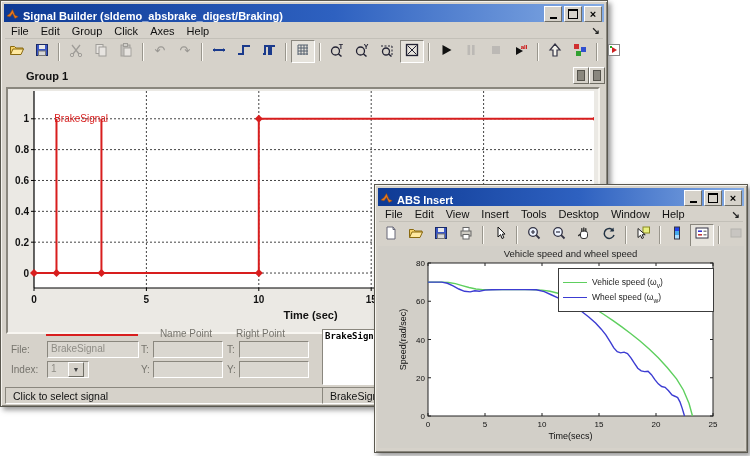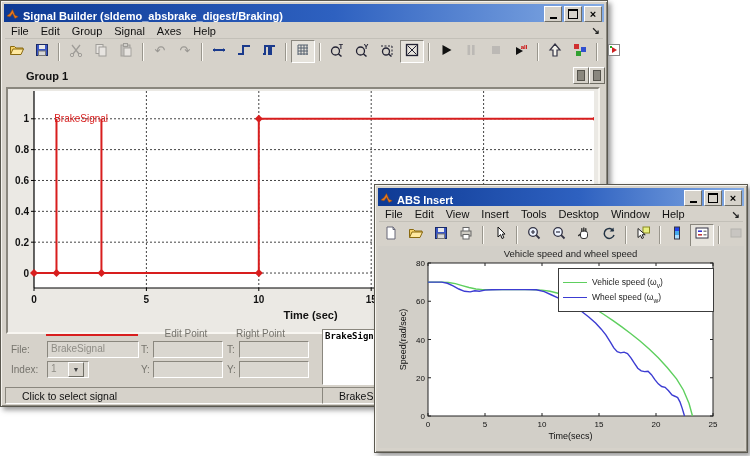--- a/index.html
+++ b/index.html
@@ -34,21 +34,21 @@
   .tabbtn .bar{width:6px;height:9px;background:#8a877e;border:1px solid #55534c}
   .panel{position:absolute;background:#ebe9e4;border:2px solid;border-color:#8a877e #f8f6f1 #f8f6f1 #8a877e}
   .lbl{position:absolute;font-size:10px;color:#76746d;white-space:nowrap}
   .field{position:absolute;background:#dad7d0;border:1px solid;border-color:#8a877e #fff #fff #8a877e;
        font-size:10px;color:#8f8d86;padding:1px 3px;overflow:hidden;white-space:nowrap}
   .combo-arrow{position:absolute;width:14px;background:#d6d2ca;border:1px solid;border-color:#fff #6f6d64 #6f6d64 #fff;
        display:flex;align-items:center;justify-content:center;font-size:7px;color:#444}
   .listbox{position:absolute;background:#fff;border:1px solid;border-color:#8a877e #fff #fff #8a877e;
        font-family:"DejaVu Sans Mono",monospace;font-size:9px;font-weight:bold;color:#000;padding:1px 2px;overflow:hidden}
   .statusseg{position:absolute;height:15px;border:1px solid;border-color:#8a877e #fff #fff #8a877e;
-       font-size:10.5px;color:#111;padding:0 16px;display:flex;align-items:center;overflow:hidden;white-space:nowrap;background:#d6d2ca}
+       font-size:10.5px;color:#111;padding:0 7px;display:flex;align-items:center;overflow:hidden;white-space:nowrap;background:#d6d2ca}
   .redline{position:absolute;height:2px;background:#d81e1e}
   .figure{position:absolute;background:#d2cfc8}
   .legend{position:absolute;background:#fff;border:1px solid #3c3c3c;display:flex;flex-direction:column;justify-content:center;gap:3px;padding:2px 4px}
   .legrow{display:flex;align-items:center;gap:5px;font-size:8.5px;color:#222;white-space:nowrap}
   .legline{width:24px;height:0;border-top:1.5px solid}
   .legrow sub{font-size:6.5px}
   svg text{font-family:"Liberation Sans",sans-serif}
 </style>
 </head>
 <body>
@@ -70,21 +70,21 @@
           </span>
         <span class="wbtn">
             <span class="g-close">×</span>
           </span>
       </span>
     </div>
     <div class="menubar" id="sb-menu" style="top:22px">
         <span class="mi">File</span>
         <span class="mi">Edit</span>
         <span class="mi">Group</span>
-        <span class="mi">Signal</span>
+        <span class="mi">Click</span>
         <span class="mi">Axes</span>
         <span class="mi">Help</span>
         <span class="dockarrow">↘</span>
       </div>
     <div class="toolbar" id="sb-toolbar" style="top:37px;height:23px">
         <span class="tb">
           <span><svg width="16" height="16" viewBox="0 0 16 16">
               <path d="M1.5 12.5V4.5h4l1.5 1.5h7v2" fill="#f7d36a" stroke="#8a6a10"></path>
               <path d="M1.5 12.5 4 7h10.5L12 12.5z" fill="#ffe9a0" stroke="#8a6a10"></path>
             </svg></span>
@@ -276,21 +276,21 @@
           <path d="M48.480000000000004 180.03602192638996L52.480000000000004 184.03602192638996L48.480000000000004 188.03602192638996L44.480000000000004 184.03602192638996Z" fill="#d81e1e"></path>
           <path d="M93.44 180.03602192638996L97.44 184.03602192638996L93.44 188.03602192638996L89.44 184.03602192638996Z" fill="#d81e1e"></path>
           <path d="M250.8 180.03602192638996L254.8 184.03602192638996L250.8 188.03602192638996L246.8 184.03602192638996Z" fill="#d81e1e"></path>
           <path d="M250.8 25.76820673453406L254.8 29.76820673453406L250.8 33.76820673453406L246.8 29.76820673453406Z" fill="#d81e1e"></path>
           <path d="M588 25.76820673453406L592 29.76820673453406L588 33.76820673453406L584 29.76820673453406Z" fill="#d81e1e"></path>
           <text x="73.108" y="32.76820673453406" font-size="10" text-anchor="middle" fill="#d81e1e" font-weight="normal">BrakeSignal</text>
         </svg>
     </div>
 
     <div class="redline" style="left:45px;top:333px;width:92px"></div>
-    <div class="lbl" style="left:150px;top:327px;width:70px;text-align:center">Edit Point</div>
+    <div class="lbl" style="left:150px;top:327px;width:70px;text-align:center">Name Point</div>
     <div class="lbl" style="left:235px;top:327px;width:70px;text-align:left">Right Point</div>
 
     <div class="lbl" style="left:10px;top:343px">File:</div>
     <div class="field" style="left:46px;top:340px;width:84px;height:13px">BrakeSignal</div>
     <div class="lbl" style="left:140px;top:343px">T:</div>
     <div class="field" style="left:152px;top:340px;width:62px;height:13px"></div>
     <div class="lbl" style="left:226px;top:343px">T:</div>
     <div class="field" style="left:238px;top:340px;width:62px;height:13px"></div>
 
     <div class="lbl" style="left:10px;top:363px">Index:</div>

